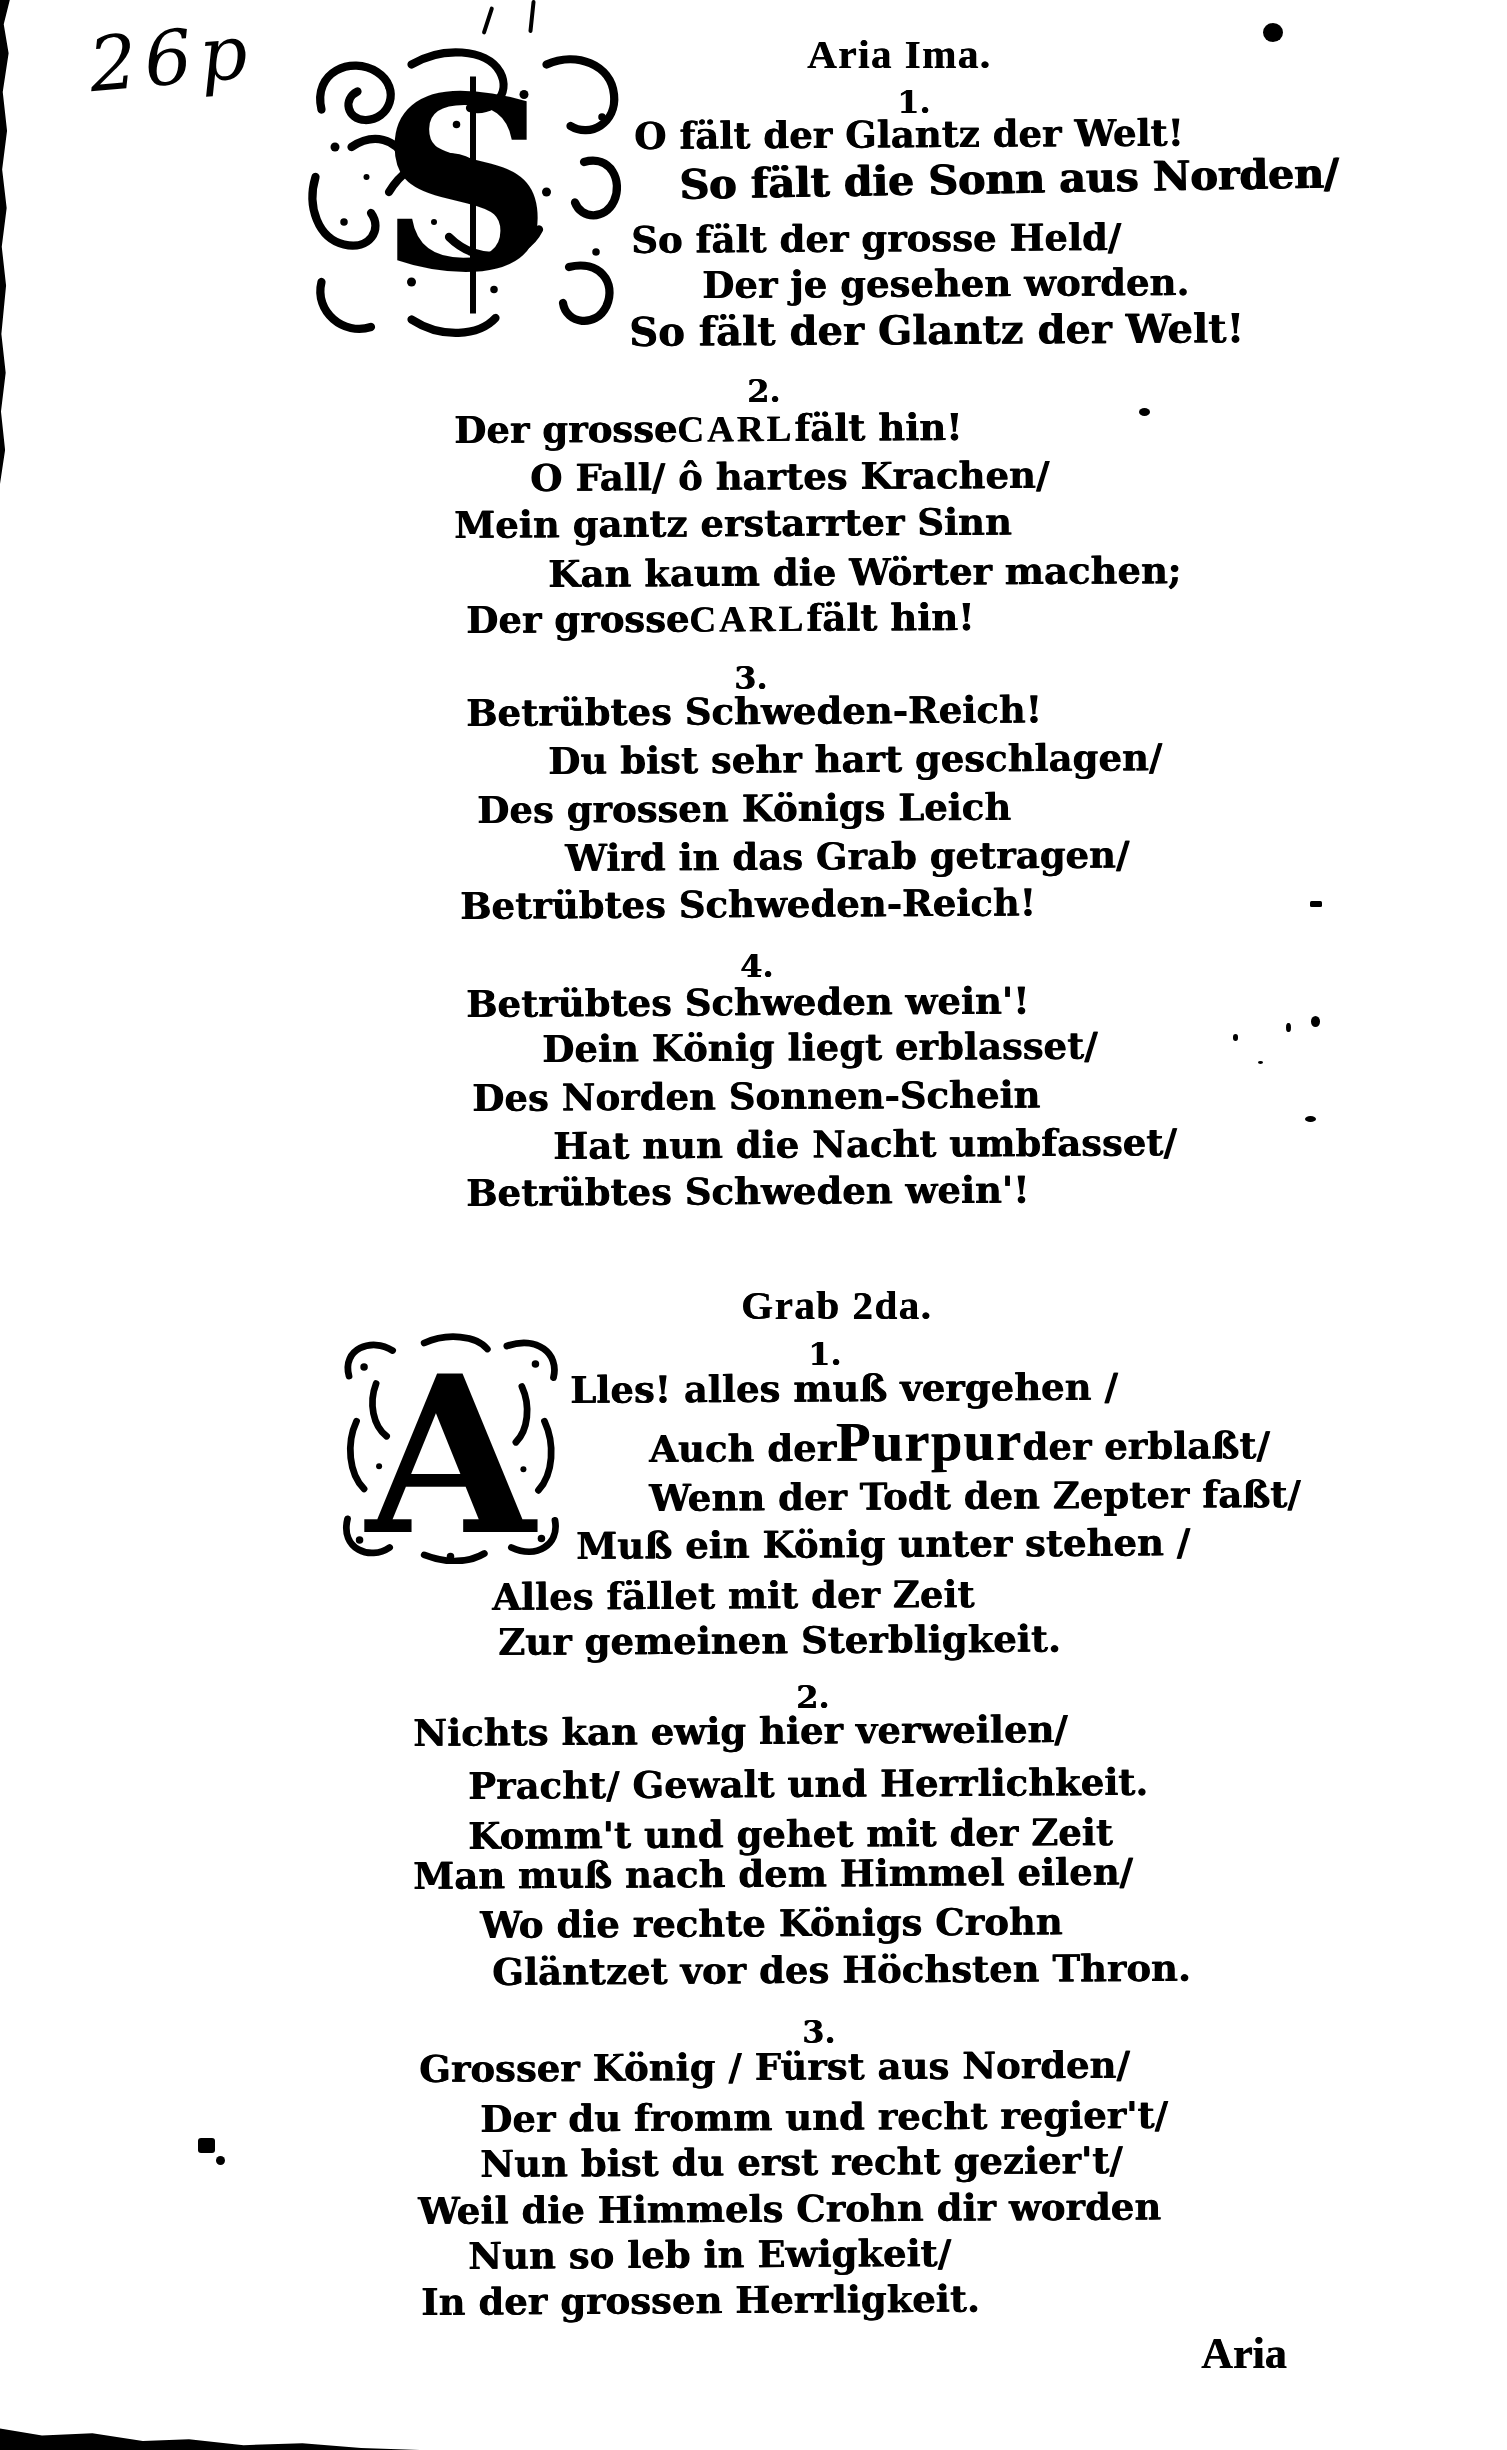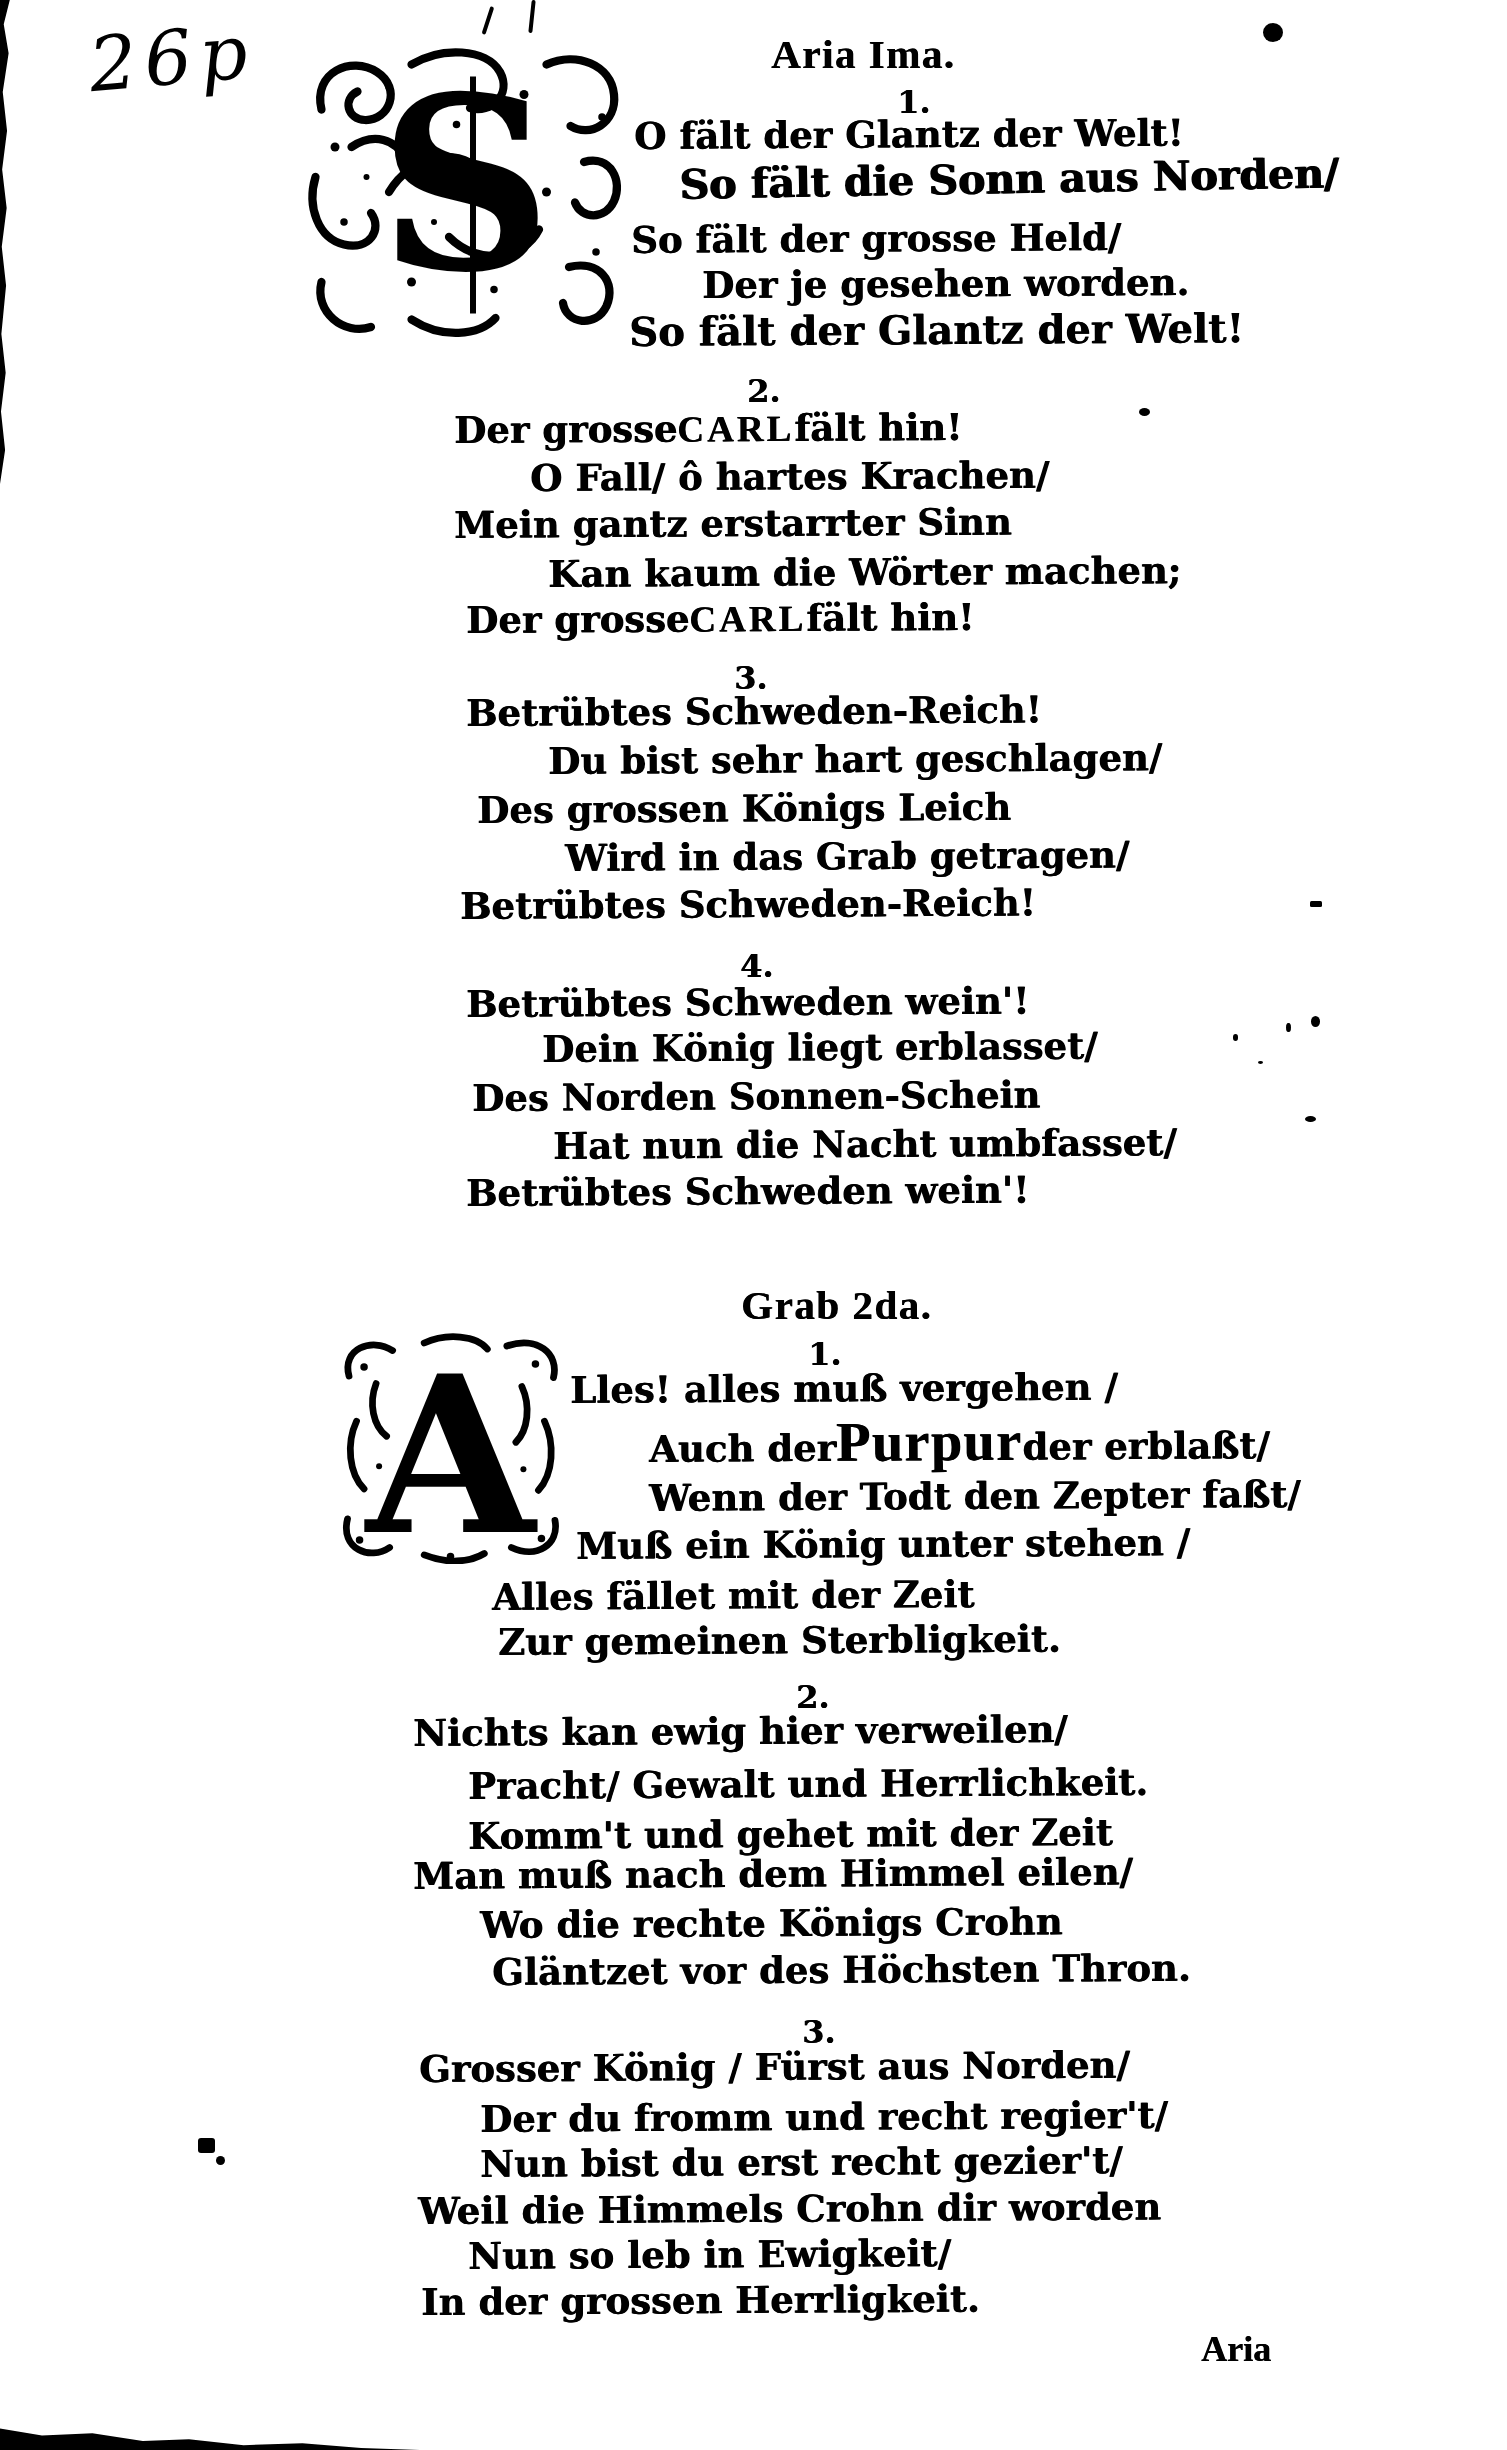--- a/index.html
+++ b/index.html
@@ -10,34 +10,34 @@
         text-shadow:0.7px 0 0 #000;transform:rotate(-0.35deg);transform-origin:left center;}
   .xl{font-size:41px;text-shadow:1.4px 0 0 #000;transform:rotate(-1deg);}
   .flexline{display:flex;align-items:baseline;}
   .caps{font-family:"Liberation Serif",serif;letter-spacing:3px;text-shadow:0.5px 0 0 #000;}
   .bigcaps{font-family:"Liberation Serif",serif;font-size:56px;letter-spacing:1.5px;
            text-shadow:0.8px 0 0 #000;}
   .num{position:absolute;font-weight:700;font-size:32px;text-shadow:0.5px 0 0 #000;}
   .title{position:absolute;font-family:"Liberation Serif",serif;font-weight:700;font-size:41px;
          letter-spacing:1.5px;text-shadow:0.6px 0 0 #000;}
   .catchword{position:absolute;left:1201px;top:2328px;font-family:"Liberation Serif",serif;
-             font-weight:700;font-size:36px;text-shadow:0.6px 0 0 #000;}
+             font-weight:700;font-size:44px;text-shadow:0.6px 0 0 #000;}
   .handnote{position:absolute;left:89px;top:13.5px;font-style:italic;font-weight:400;
             font-size:75px;letter-spacing:7.5px;transform:rotate(-5deg);}
   .initial{position:absolute;}
   .speck{position:absolute;background:#000;border-radius:50%;}
   .streak{position:absolute;left:0;top:0;width:9.8px;height:484px;background:#000;
           clip-path:polygon(0 0,100% 0,38% 5%,88% 11%,28% 19%,72% 27%,22% 35%,68% 43%,
           18% 51%,62% 59%,14% 69%,58% 77%,10% 85%,52% 93%,0 100%);}
   .blob-bl{position:absolute;left:0;top:2426px;width:420px;height:24px;background:#000;
            clip-path:polygon(0 10%,10% 40%,22% 30%,34% 62%,45% 55%,58% 80%,72% 72%,
            86% 92%,100% 100%,0 100%);}
   .tick{position:absolute;width:3.8px;height:28.5px;background:#000;border-radius:2.3px;}
   
-  #a1-title{left:771px;top:30px;}
+  #a1-title{left:807px;top:30px;}
   #a1-s1-num{left:897px;top:83px;}
   #a1-s1-l1{left:634px;top:114px;}
   #a1-s1-l2{left:679px;top:161px;}
   #a1-s1-l3{left:631px;top:218px;}
   #a1-s1-l4{left:702px;top:263px;}
   #a1-s1-l5{left:629px;top:308px;font-size:40px;}
   #initial-s{left:299px;top:42px;width:330px;height:300px;}
   #a1-s2-num{left:747px;top:372px;}
   #a1-s2-l1{left:454px;top:408px;}
   #a1-s2-l2{left:530px;top:456px;}

